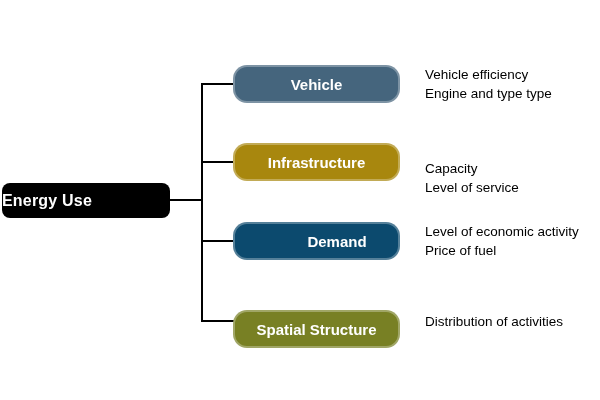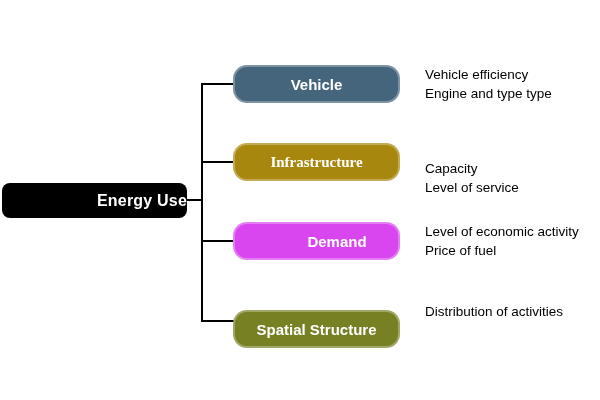--- a/index.html
+++ b/index.html
@@ -18,22 +18,21 @@
   .root-box {
     position: absolute;
     left: 2px;
     top: 183px;
     width: 168px;
     height: 35px;
     background: #000000;
     border-radius: 8px;
     display: flex;
     align-items: center;
-    justify-content: flex-end;
-    padding-left: 17px;
+    justify-content: flex-start;
   }
   .root-box span {
     color: #ffffff;
     font-weight: bold;
     font-size: 16px;
     letter-spacing: 0.2px;
   }
   .line {
     position: absolute;
     background: #000000;
@@ -55,21 +54,21 @@
     font-weight: bold;
     font-size: 15px;
   }
   .desc {
     position: absolute;
     left: 425px;
     width: 172px;
     height: 38px;
     display: flex;
     flex-direction: column;
-    justify-content: space-between;
+    justify-content: center;
     font-size: 13.5px;
     line-height: 19px;
     color: #000000;
   }
 </style>
 </head>
 <body>
 
 <div class="canvas">
 
@@ -85,29 +84,29 @@
   </div>
 
   <div class="branch-box" style="top: 65px; background-color: rgb(69, 101, 125);">
     <span>Vehicle</span>
   </div>
   <div class="desc" style="top:65px;">
     <div>Vehicle efficiency</div>
     <div>Engine and type type</div>
   </div>
 
-  <div class="branch-box" style="top: 143px; background-color: rgb(168, 135, 14); font-family: Liberation Serif, serif;">
+  <div class="branch-box" style="top: 143px; background-color: rgb(168, 135, 14);">
     <span>Infrastructure</span>
   </div>
   <div class="desc" style="top:159px;">
     <div>Capacity</div>
     <div>Level of service</div>
   </div>
 
-  <div class="branch-box" style="top: 222px; background-color: #d946ef; padding-left: 41px;">
+  <div class="branch-box" style="top: 222px; background-color: #0c4a6e; padding-left: 41px;">
     <span>Demand</span>
   </div>
   <div class="desc" style="top:222px;">
     <div>Level of economic activity</div>
     <div>Price of fuel</div>
   </div>
 
   <div class="branch-box" style="top: 310px; background-color: rgb(120, 128, 36);">
     <span>Spatial Structure</span>
   </div>

